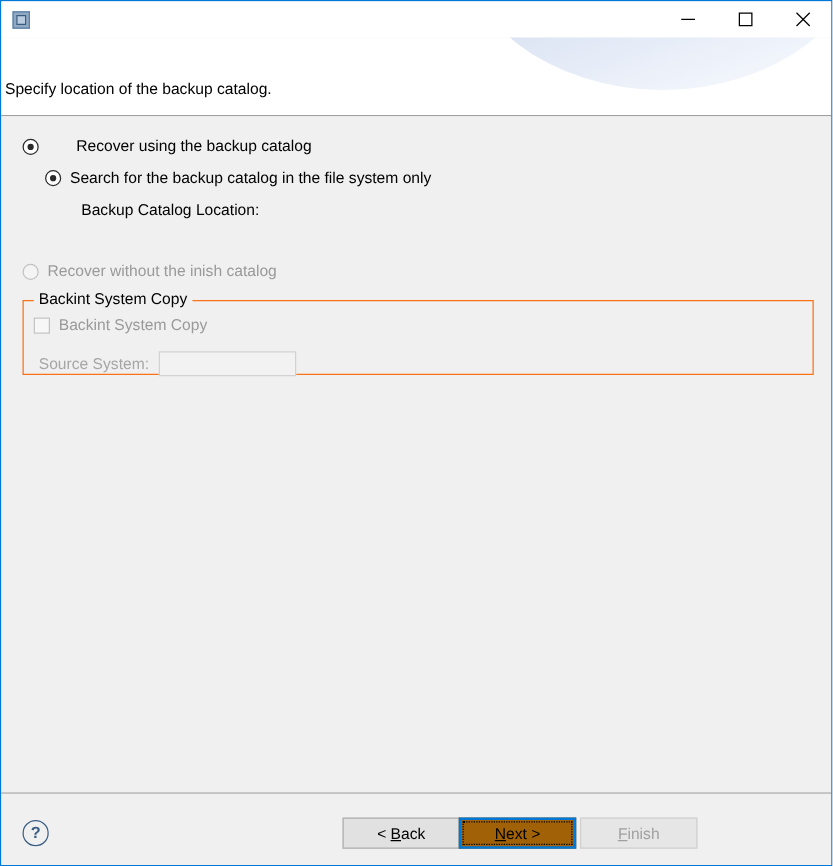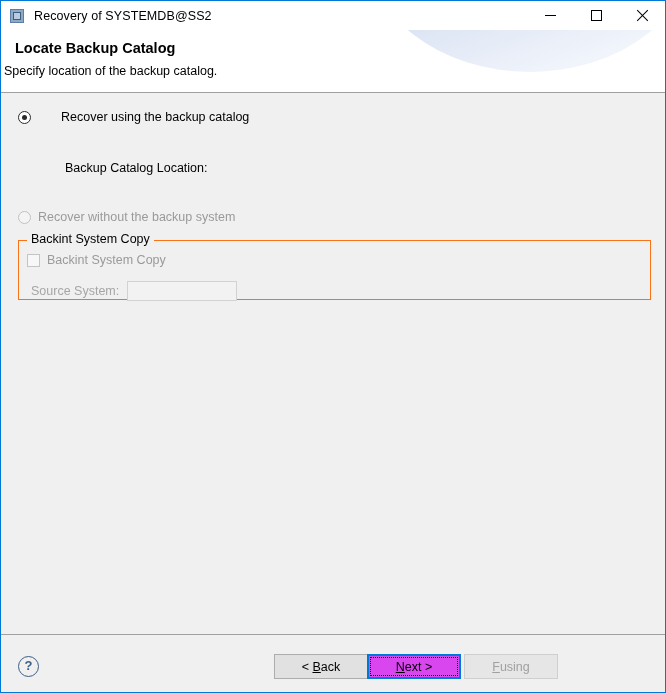--- a/index.html
+++ b/index.html
@@ -331,76 +331,78 @@
     background: #e1e1e1;
     font-family: "Liberation Sans", sans-serif;
     font-size: 12.5px;
     color: #000000;
     display: flex;
     align-items: center;
     justify-content: center;
     padding: 0;
   }
   #btn-back   { left: 273px; }
-  #btn-next   { left: 366px; border: 2px solid #0078d7; background: #d946ef; }
+  #btn-next   { left: 366px; border: 2px solid #0078d7; background: #a16207; }
   #btn-finish { left: 463px; color: #a0a0a0; border-color: #cfcfcf; background: #e6e6e6; }
   #btn-cancel { left: 561px; }
   #btn-next .focus-ring {
     position: absolute;
     left: 1px; top: 1px; right: 1px; bottom: 1px;
     border: 1px dotted #000;
   }
   .mnem { text-decoration: underline; }
   .btn-label { position: relative; z-index: 2; white-space: nowrap; }
 </style>
 </head>
 <body>
 
 <div id="window">
 
   <div id="titlebar">
     <div id="app-icon">
       <div class="ico-outer"></div>
       <div class="ico-inner"></div>
     </div>
-    <div id="title-text">Recovery of SYSTEMDB@SS2</div>
 
     <div class="win-btn" id="btn-min">
       <div class="glyph-min"></div>
     </div>
     <div class="win-btn" id="btn-max">
       <div class="glyph-max"></div>
     </div>
     <div class="win-btn" id="btn-close">
       <div class="glyph-close"></div>
     </div>
   </div>
 
   <div id="header">
     <div id="header-swoosh"></div>
-    <div id="header-title">Locate Backup Catalog</div>
     <div id="header-subtitle">Specify location of the backup catalog.</div>
   </div>
   <div id="header-sep"></div>
 
   <div id="body-area">
 
     <div class="row" id="opt-with">
       <span class="radio checked"></span>
       <span class="radio-label">Recover using the backup catalog</span>
     </div>
 
+    <div class="row" id="opt-search">
+      <span class="radio checked"></span>
+      <span class="radio-label">Search for the backup catalog in the file system only</span>
+    </div>
 
     <div class="row" id="catalog-row">
       <span id="catalog-label">Backup Catalog Location:</span>
     </div>
 
     <div class="row" id="opt-without">
       <span class="radio disabled"></span>
-      <span class="radio-label disabled">Recover without the backup system</span>
+      <span class="radio-label disabled">Recover without the inish catalog</span>
     </div>
 
     <div id="groupbox">
       <div id="groupbox-title">Backint System Copy</div>
 
       <div id="chk-row">
         <span class="checkbox"></span>
         <span class="chk-label">Backint System Copy</span>
       </div>
 
@@ -419,18 +421,18 @@
     <button class="dlg-btn" id="btn-back">
       <span class="btn-label"><span>&lt; </span><span class="mnem">B</span><span>ack</span></span>
     </button>
 
     <button class="dlg-btn" id="btn-next">
       <span class="focus-ring"></span>
       <span class="btn-label"><span></span><span class="mnem">N</span><span>ext &gt;</span></span>
     </button>
 
     <button class="dlg-btn" id="btn-finish" disabled="">
-      <span class="btn-label"><span></span><span class="mnem">F</span><span>using</span></span>
+      <span class="btn-label"><span></span><span class="mnem">F</span><span>inish</span></span>
     </button>
 
   </div>
 
 </div>
 
 </body></html>

